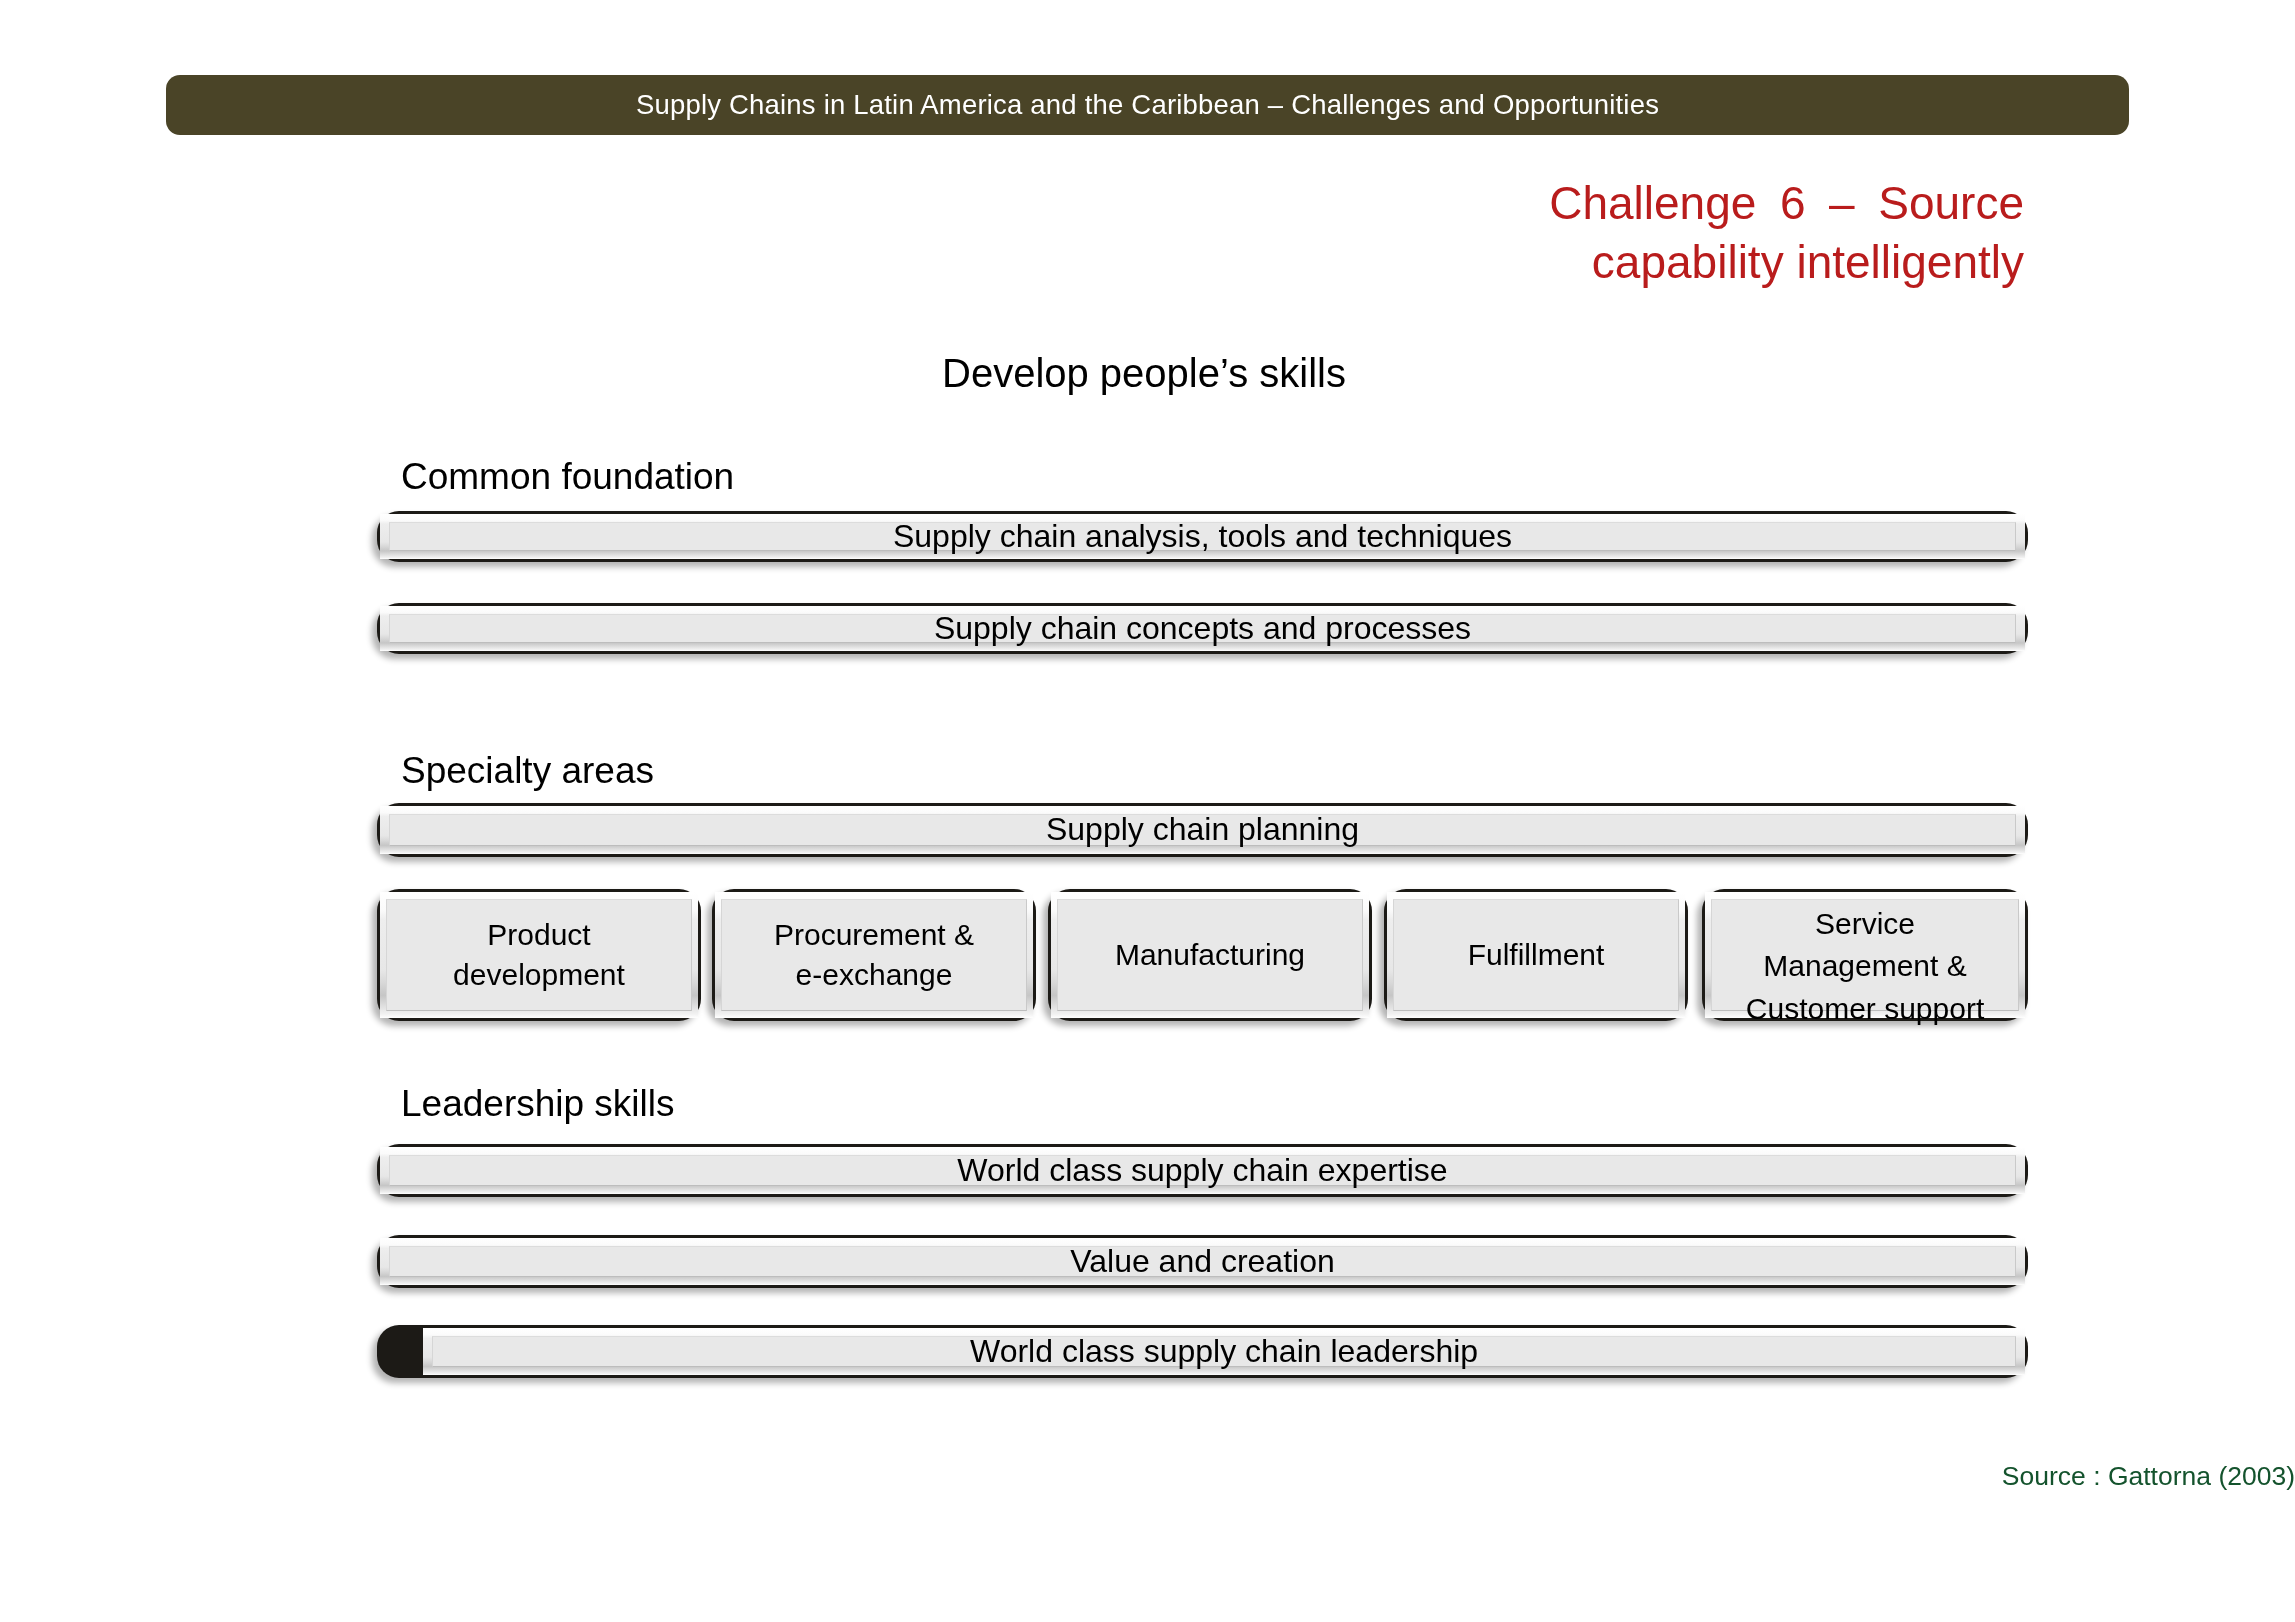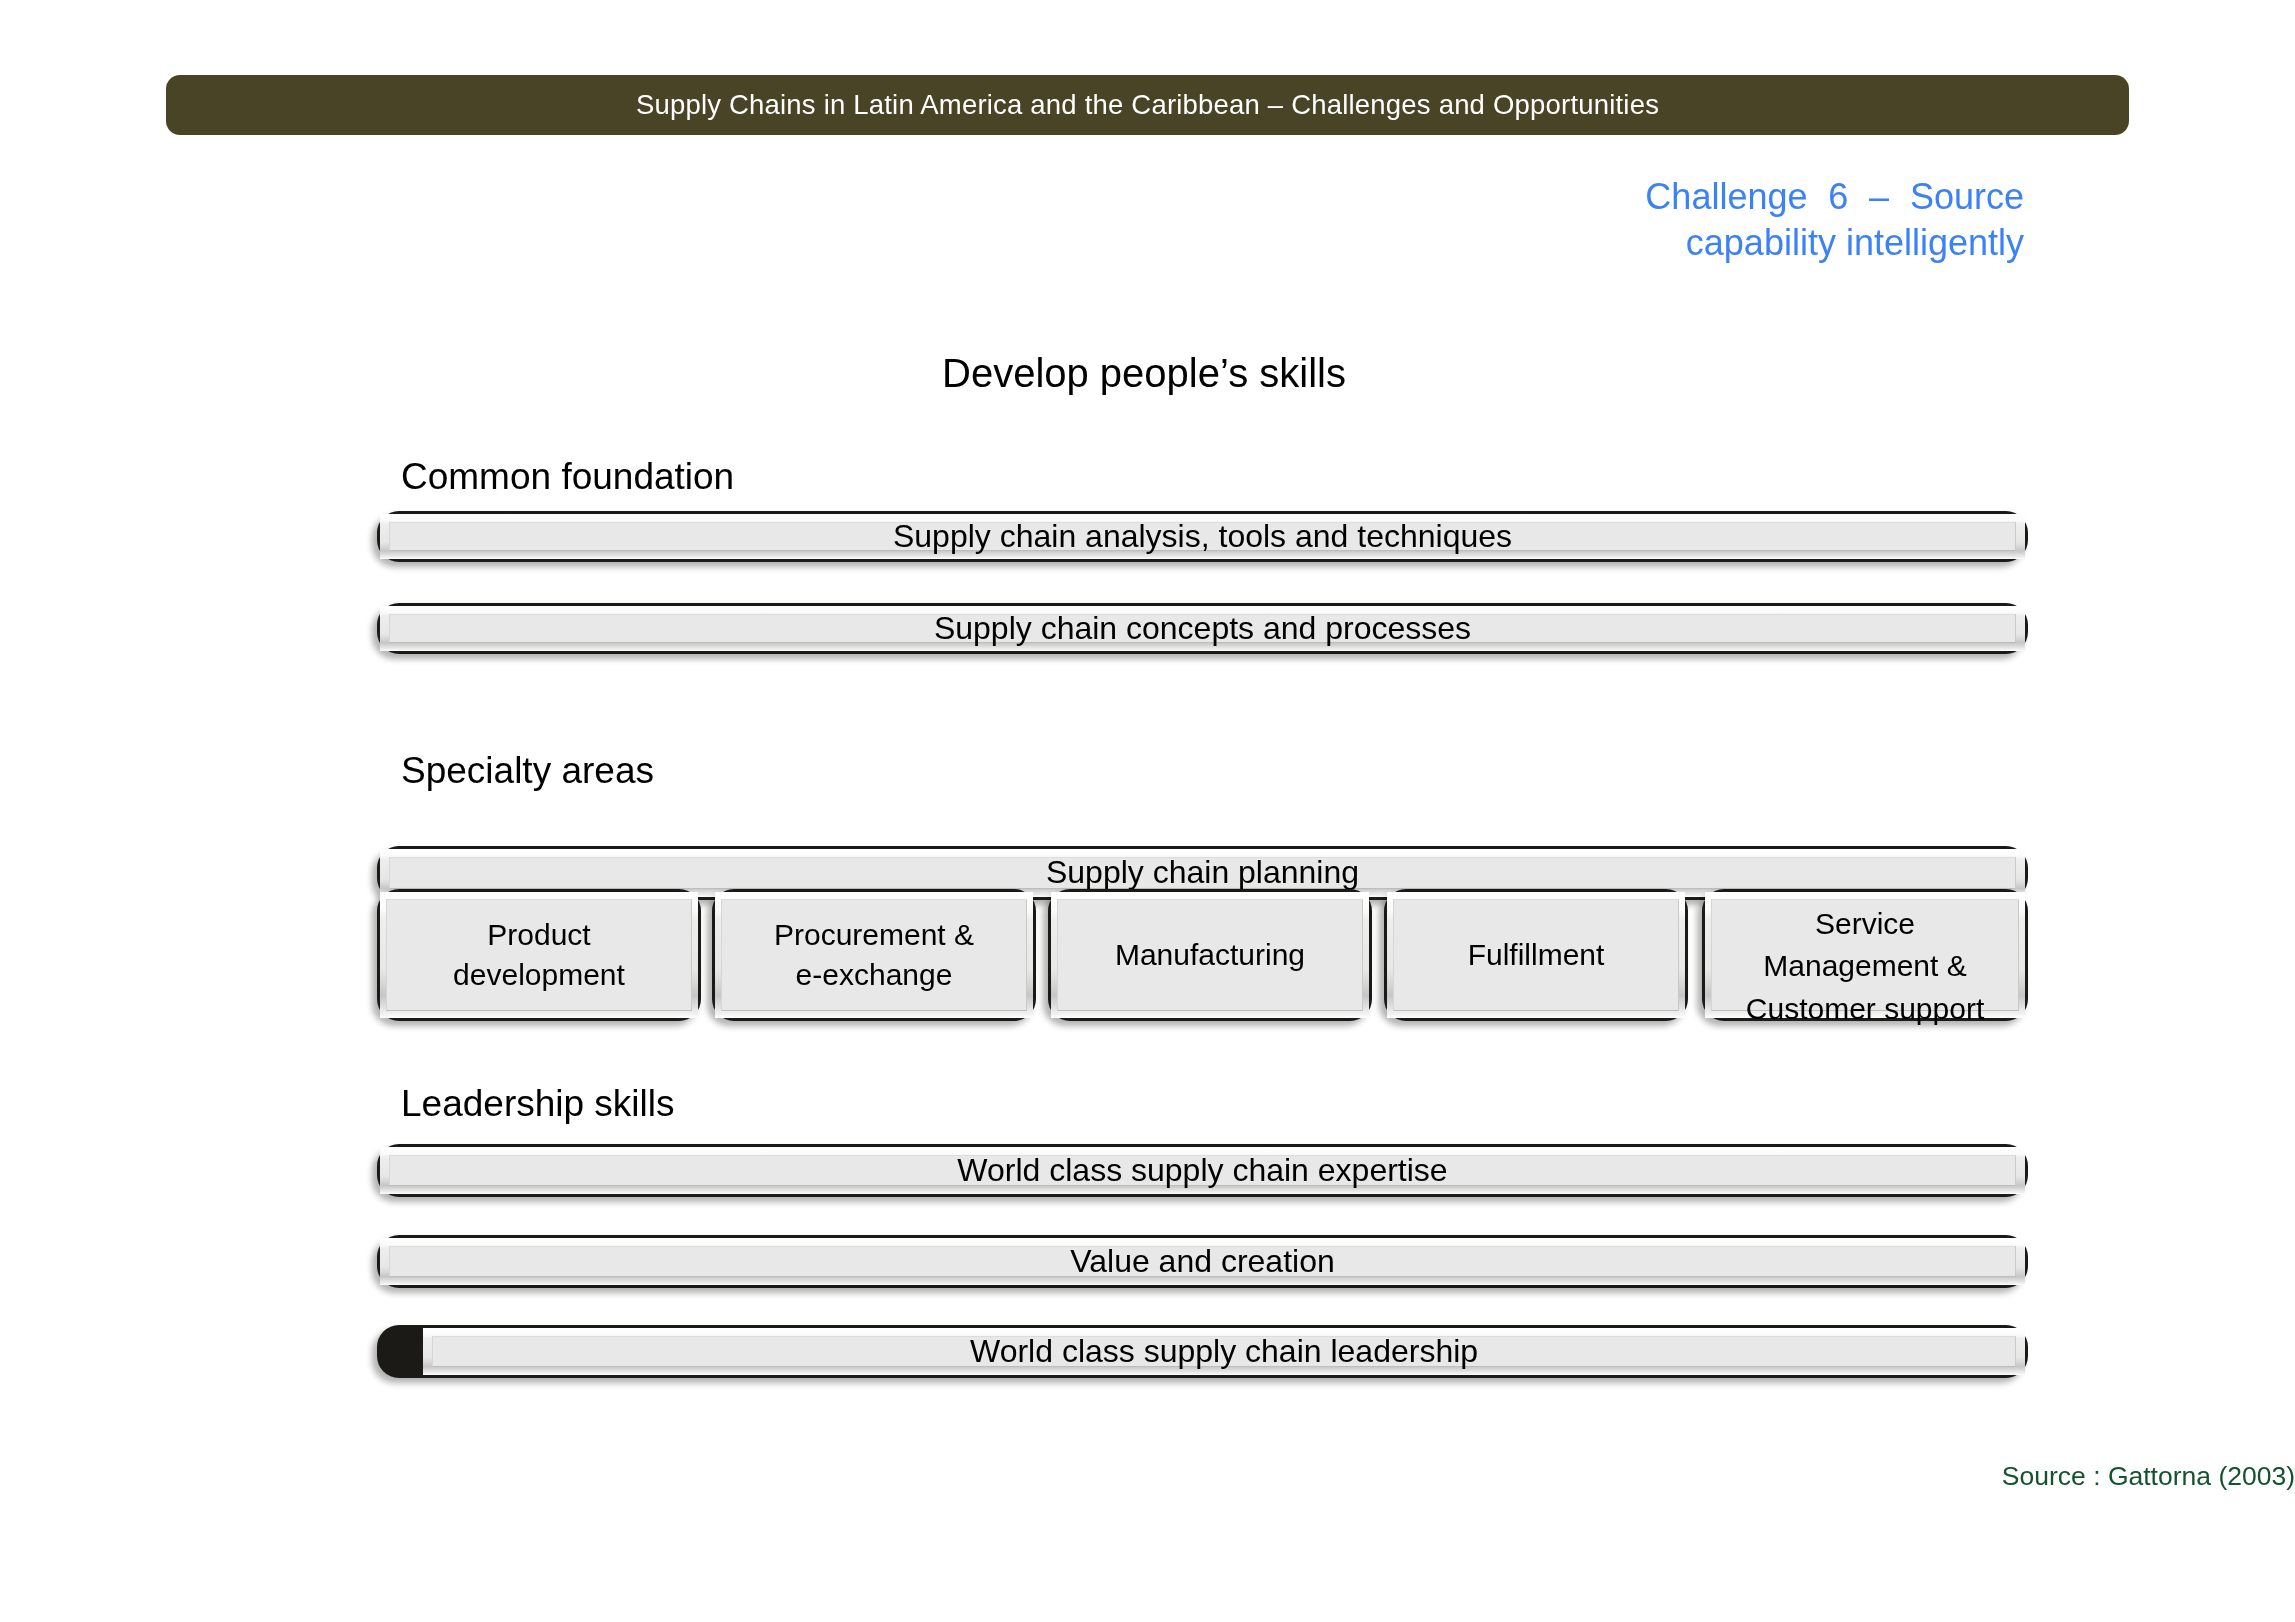--- a/index.html
+++ b/index.html
@@ -43,23 +43,23 @@
     white-space: nowrap;
   }
 
   
   .slide-title {
     position: absolute;
     right: 271px;
     top: 174px;
     width: 736px;
     text-align: right;
-    font-size: 36px;
+    font-size: 46px;
     line-height: 1.28;
-    color: #3b82f6;
+    color: #b91c1c;
   }
   .slide-title .tline1 {
     display: block;
     white-space: nowrap;
     word-spacing: 10.8px;
   }
   .slide-title .tline2 {
     display: block;
     white-space: nowrap;
   }
@@ -140,21 +140,21 @@
 
   
   .bar {
     left: 377px;
     width: 1651px;
   }
   .bar .box-label { white-space: nowrap; }
 
   .bar-analysis { top: 511px;  height: 51px; }
   .bar-concepts { top: 603px;  height: 51px; }
-  .bar-planning { top: 803px;  height: 54px; margin-top: 43px; }
+  .bar-planning { top: 803px;  height: 54px; }
   .bar-expertise{ top: 1144px;  height: 53px; }
   .bar-value    { top: 1235px;  height: 53px; }
   .bar-leadership{top: 1325px;  height: 53px; padding-left: 46px; }
 
   
   .col {
     top: 889px;
     height: 132px;
   }
   .col .box-bevel { padding: 6.9px 5.9px; }

